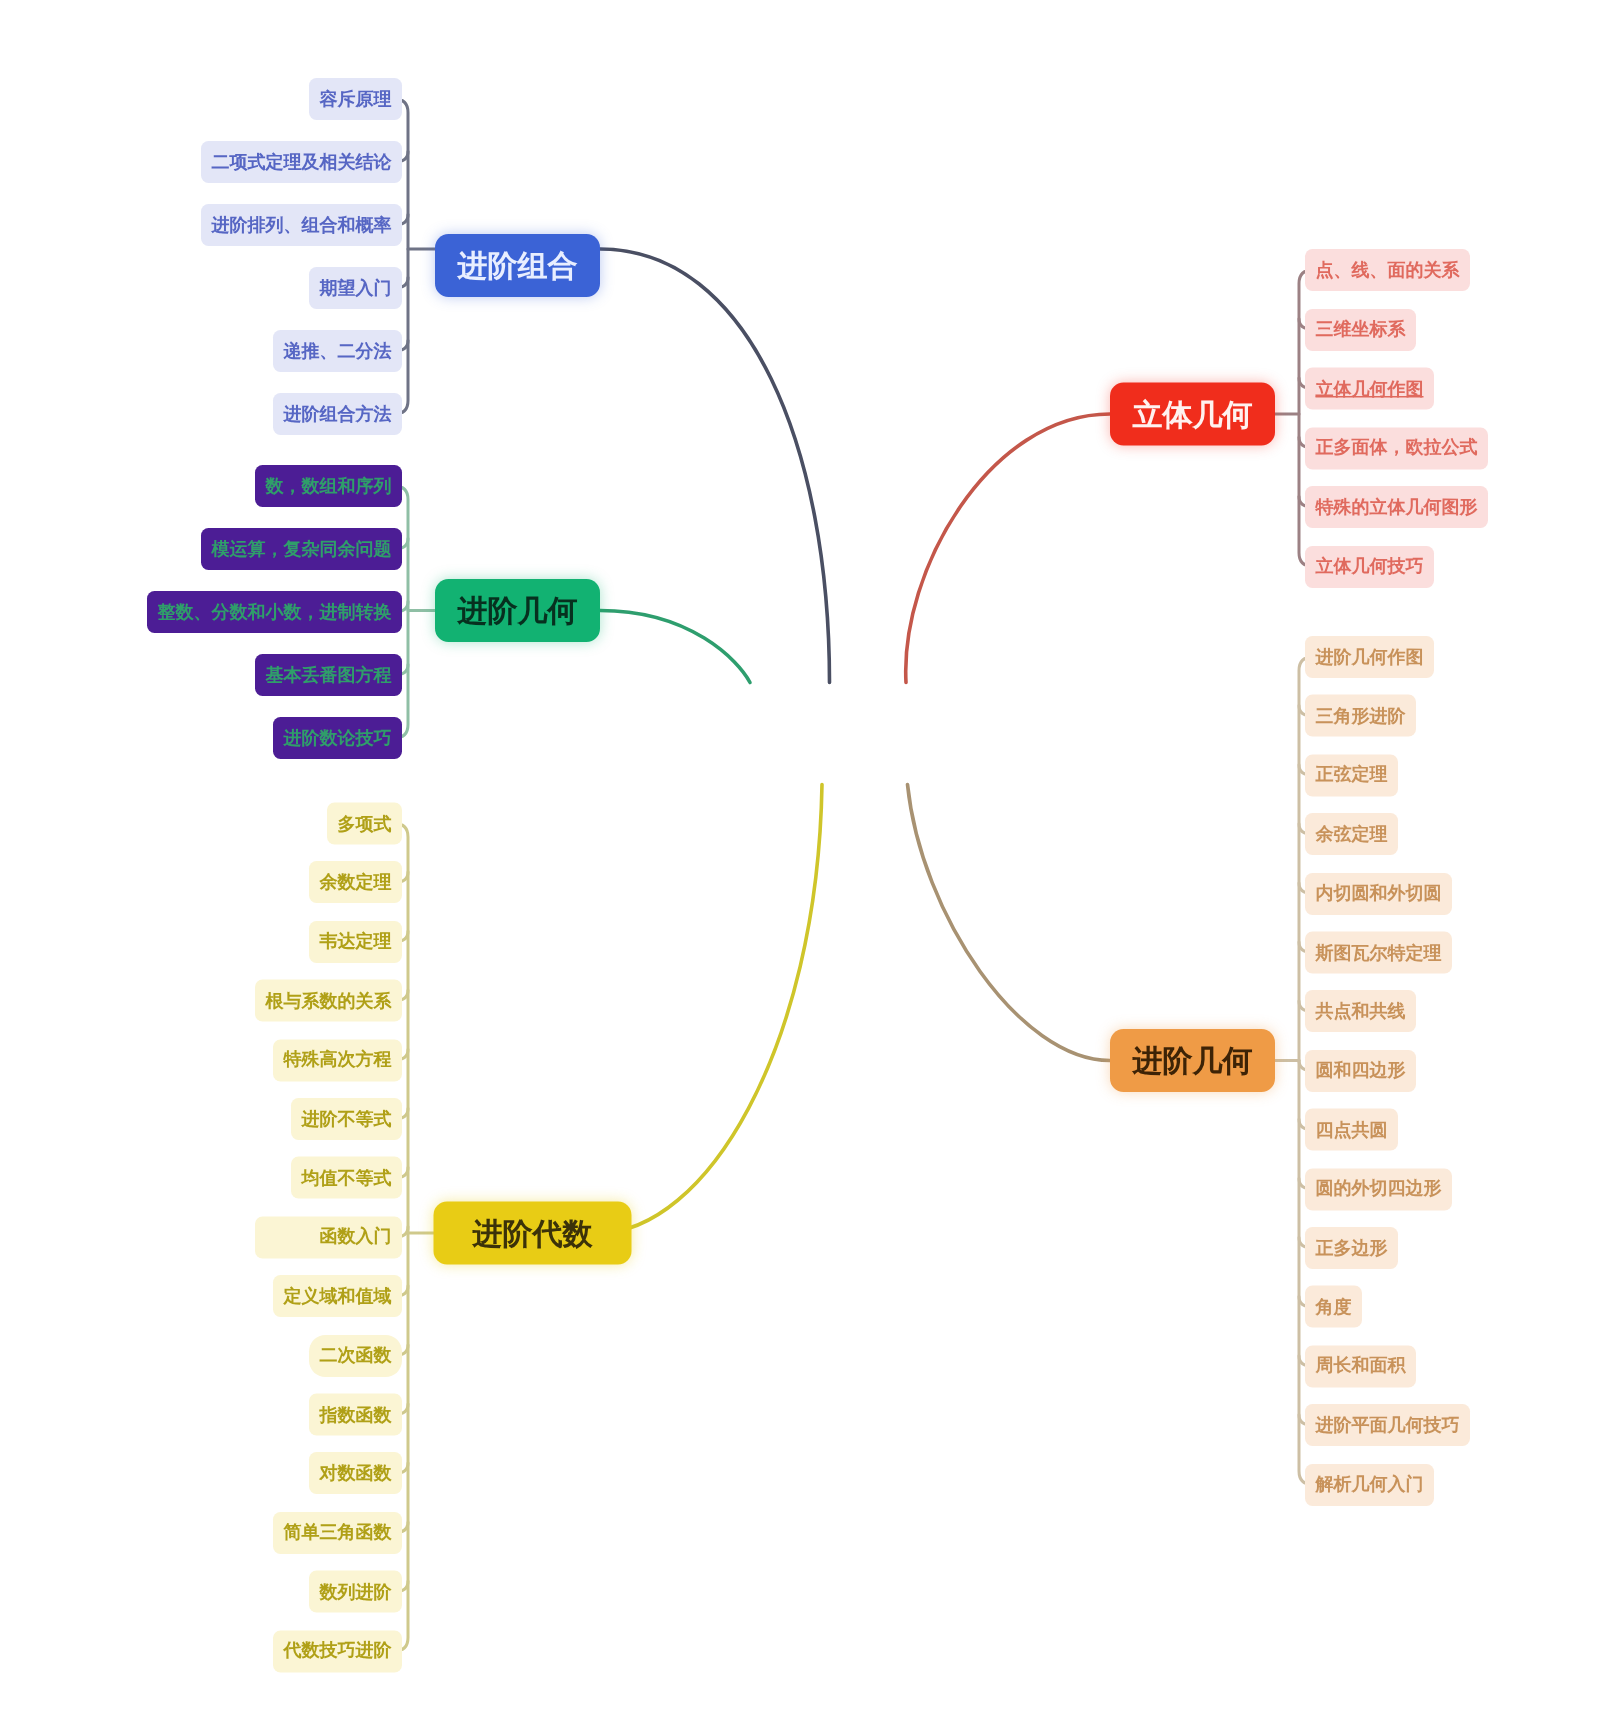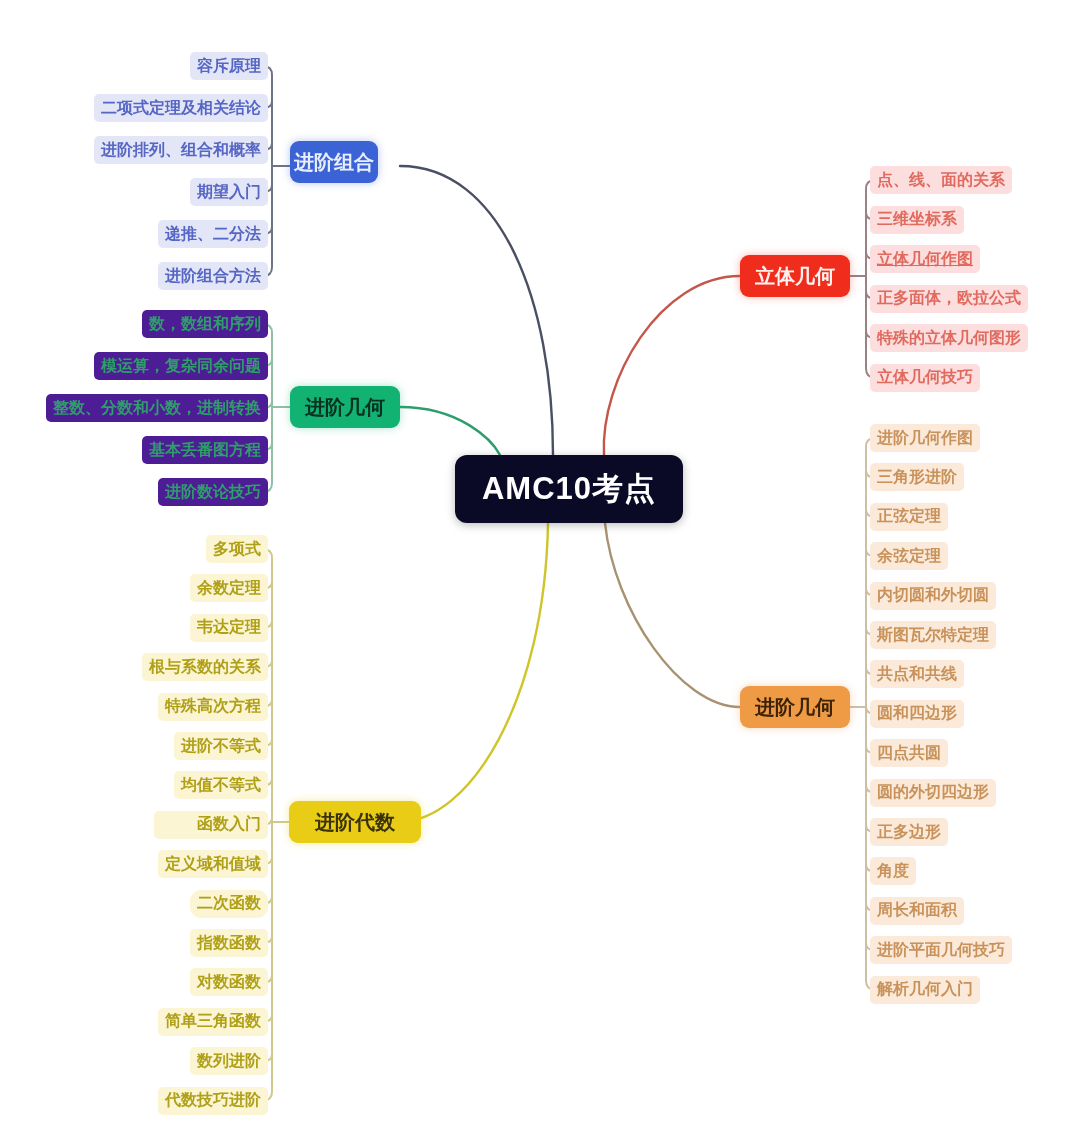--- a/index.html
+++ b/index.html
@@ -58,21 +58,21 @@
   .branch-node.b-orange{background:#ef9b46;color:#3d2306;
       box-shadow:0 0 9px rgba(239,155,70,.38);}
 
   
   .leaf{
     position:absolute;
     height:28px;
     display:flex;align-items:center;
     padding:0 7px;
     border-radius:5px;
-    font-size:16px;
+    font-size:12px;
     font-weight:600;
     white-space:nowrap;
     z-index:4;
   }
   .leaf.right-align{justify-content:flex-end;}
   .leaf.l-blue  {background:#e3e6f7;color:#5666c4;}
   .leaf.l-green {background:#4c1d95;color:#2f9e6a;}
   .leaf.l-yellow{background:#fbf5d4;color:#b0a017;}
   .leaf.l-red   {background:#fbdedd;color:#e06a5e;}
   .leaf.l-orange{background:#fbeada;color:#c8925a;}
@@ -130,24 +130,23 @@
       <path d="M 866 746.2 Q 866 753.2 875 753.2" fill="none" stroke="#cdbfa4" stroke-width="2" stroke-linecap="round"></path>
       <path d="M 866 785.5999999999999 Q 866 792.5999999999999 875 792.5999999999999" fill="none" stroke="#cdbfa4" stroke-width="2" stroke-linecap="round"></path>
       <path d="M 866 825 Q 866 832 875 832" fill="none" stroke="#cdbfa4" stroke-width="2" stroke-linecap="round"></path>
       <path d="M 866 864.4 Q 866 871.4 875 871.4" fill="none" stroke="#cdbfa4" stroke-width="2" stroke-linecap="round"></path>
       <path d="M 866 903.8 Q 866 910.8 875 910.8" fill="none" stroke="#cdbfa4" stroke-width="2" stroke-linecap="round"></path>
       <path d="M 866 943.1999999999999 Q 866 950.1999999999999 875 950.1999999999999" fill="none" stroke="#cdbfa4" stroke-width="2" stroke-linecap="round"></path>
       <line x1="850" y1="707" x2="866" y2="707" stroke="#cdbfa4" stroke-width="2" stroke-linecap="round"></line>
       <path d="M 740 707 C 680 707, 614 610, 605 523" fill="none" stroke="#a89272" stroke-width="2.4" stroke-linecap="round"></path>
     </svg>
 
-  <div class="root-node">AMC10考点</div>
 
   <div id="nodes">
-      <div class="branch-node b-blue" style="left: 290px; top: 141px; width: 88px;">进阶组合</div>
+      <div class="branch-node b-blue" style="left: 290px; top: 156px; width: 110px;">进阶组合</div>
       <div class="leaf l-blue right-align" style="top: 52px; right: 812px;">容斥原理</div>
       <div class="leaf l-blue right-align" style="top: 94px; right: 812px;">二项式定理及相关结论</div>
       <div class="leaf l-blue right-align" style="top: 136px; right: 812px;">进阶排列、组合和概率</div>
       <div class="leaf l-blue right-align" style="top: 178px; right: 812px;">期望入门</div>
       <div class="leaf l-blue right-align" style="top: 220px; right: 812px;">递推、二分法</div>
       <div class="leaf l-blue right-align" style="top: 262px; right: 812px;">进阶组合方法</div>
       <div class="branch-node b-green" style="left: 290px; top: 386px; width: 110px;">进阶几何</div>
       <div class="leaf l-green right-align" style="top: 310px; right: 812px;">数，数组和序列</div>
       <div class="leaf l-green right-align" style="top: 352px; right: 812px;">模运算，复杂同余问题</div>
       <div class="leaf l-green right-align" style="top: 394px; right: 812px;">整数、分数和小数，进制转换</div>

